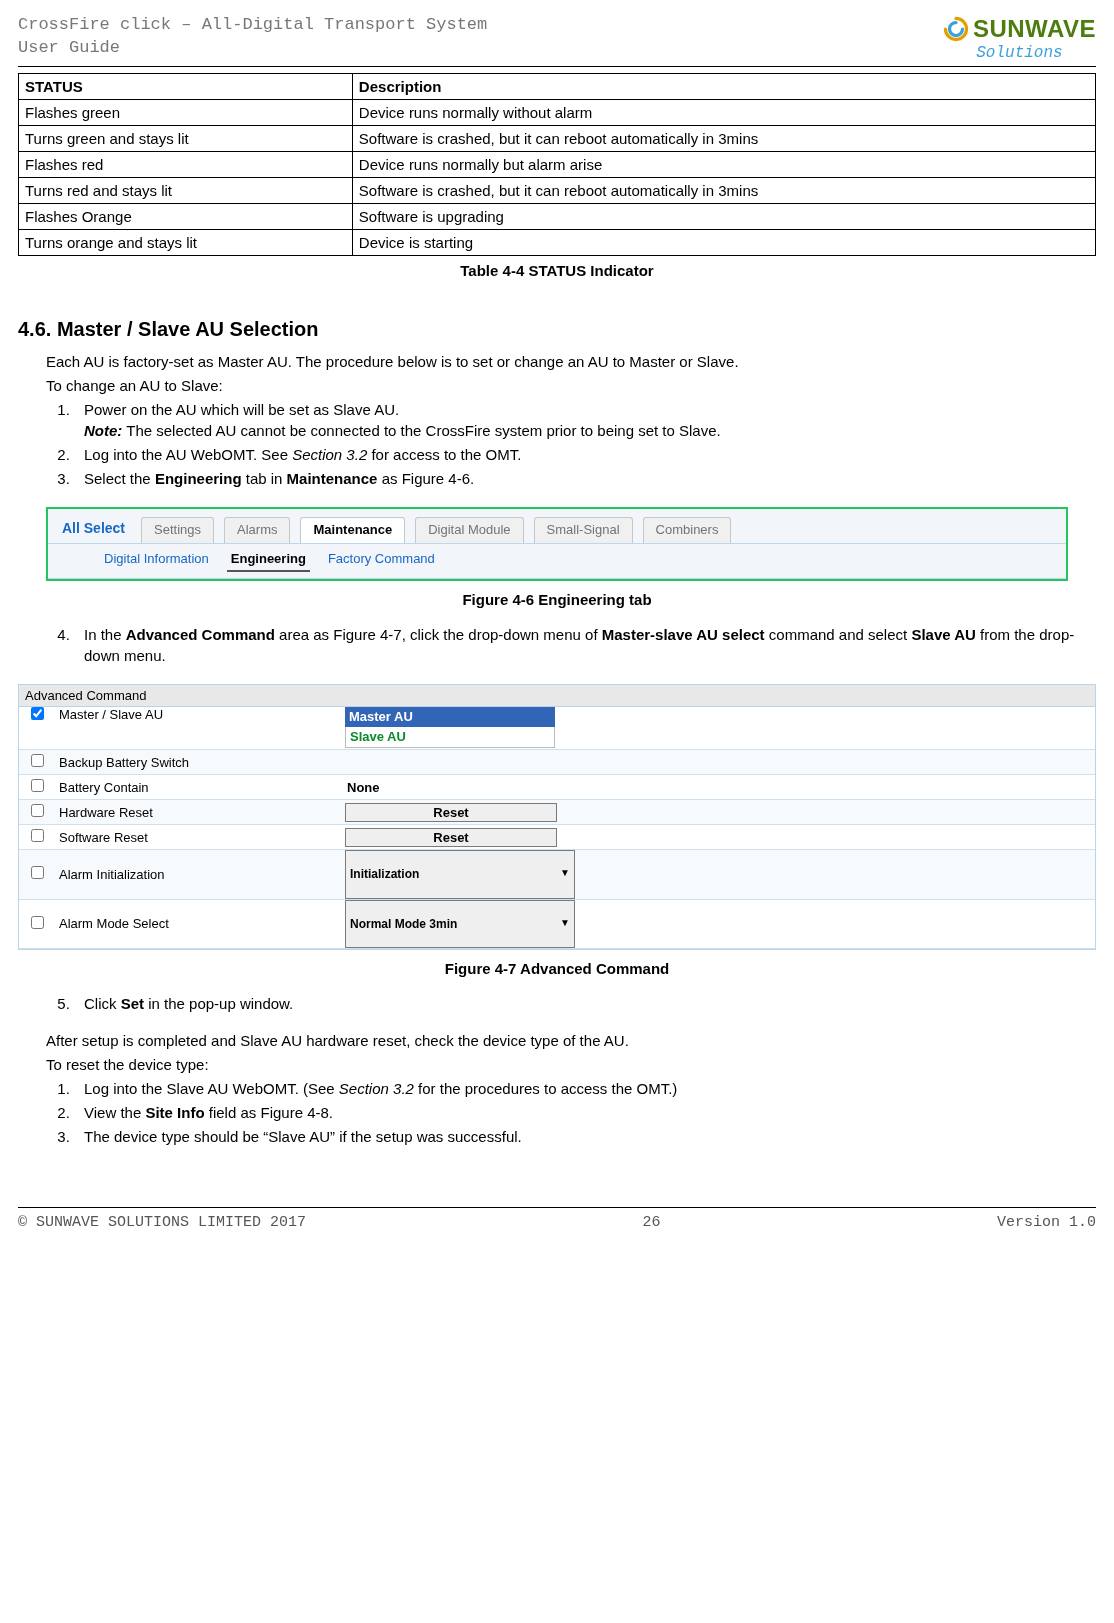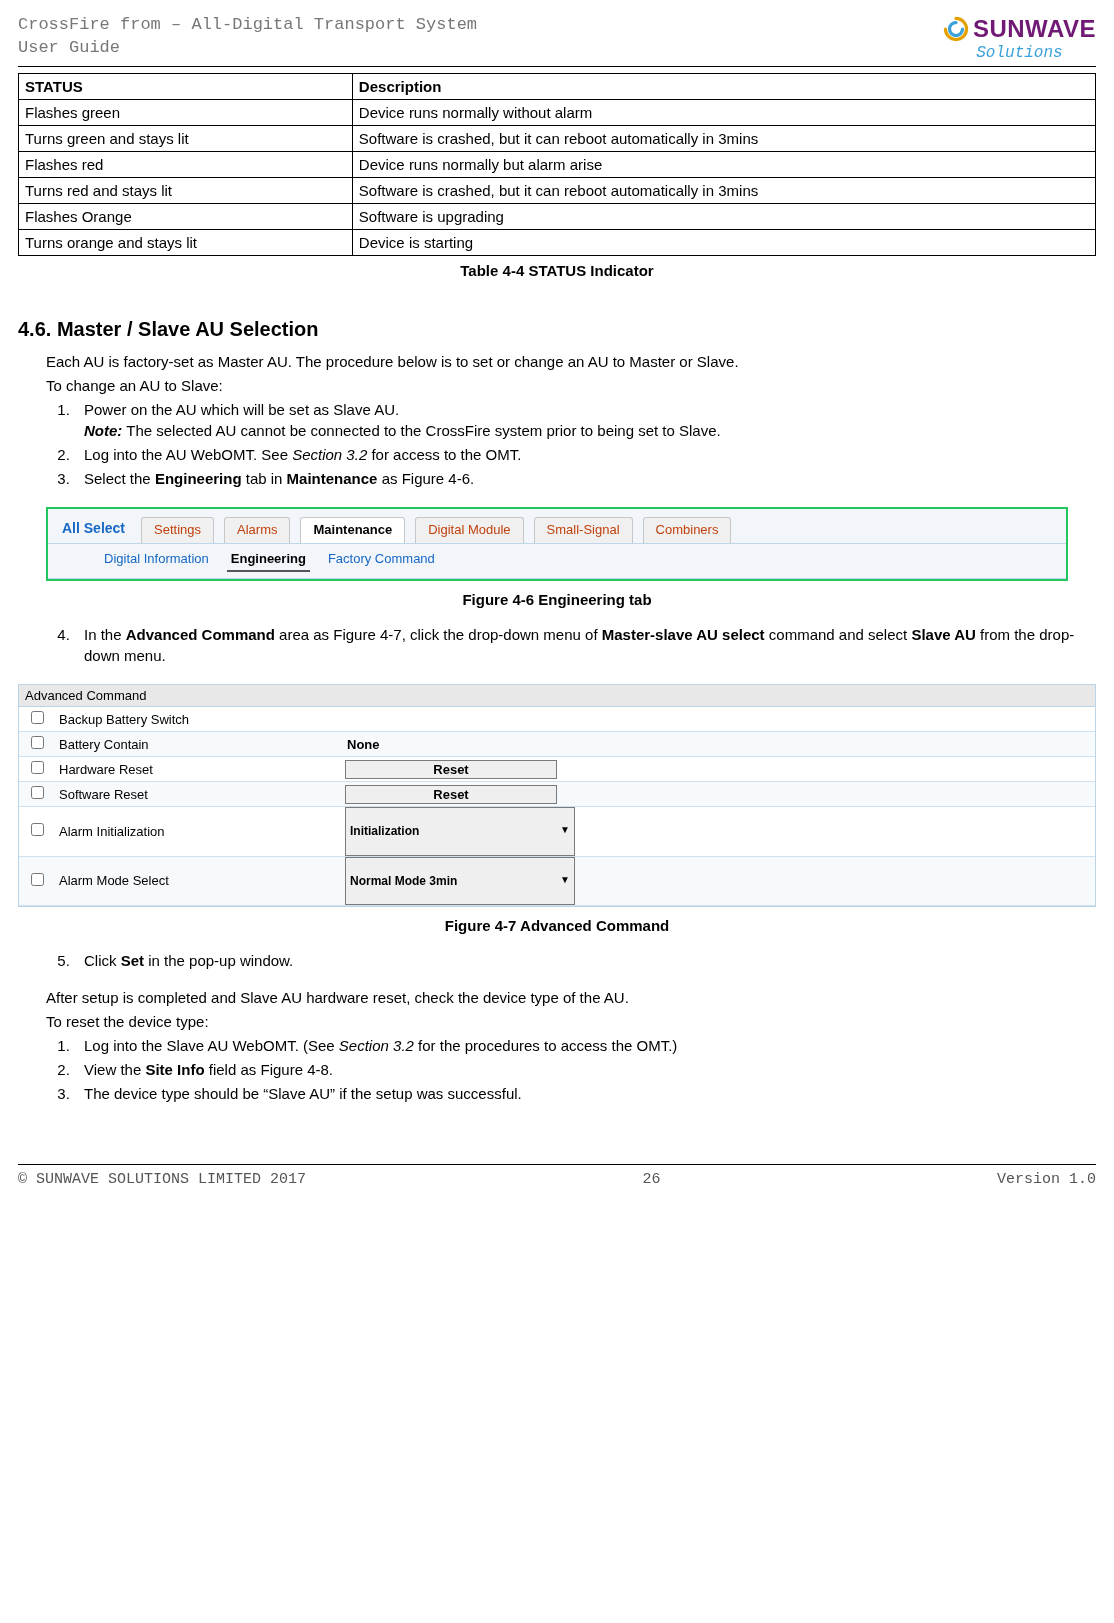--- a/index.html
+++ b/index.html
@@ -35,21 +35,21 @@
     display: flex;
     align-items: center;
     gap: 4px;
   }
   .swirl {
     width: 26px;
     height: 26px;
   }
   .logo-word {
     font-weight: 700;
-    color: #701a75;
+    color: #4d7c0f;
     font-size: 24px;
     letter-spacing: 0.5px;
   }
   .logo-sub {
     font-family: Liberation Mono, monospace;
     color: #3aa1db;
     font-size: 16px;
     margin-top: -4px;
     font-style: italic;
   }
@@ -125,21 +125,21 @@
     font-size: 14px;
     padding: 4px 6px;
   }
   .tab {
     background: #f0f0f0;
     border: 1px solid #c7c7c7;
     border-bottom: none;
     border-radius: 3px 3px 0 0;
     padding: 3px 12px;
     font-size: 13px;
-    color: #c2410c;
+    color: #737373;
     cursor: pointer;
   }
   .tab.active {
     background: #fff;
     color: #000;
     font-weight: 700;
   }
   .subtabs-row {
     display: flex;
     gap: 14px;
@@ -256,21 +256,21 @@
     font-family: "Courier New", monospace;
     font-size: 15px;
     color: #555;
   }
 </style>
 </head>
 <body>
 
 <div class="header">
   <div class="header-left">
-    <div>CrossFire from – All-Digital Transport System</div>
+    <div>CrossFire click – All-Digital Transport System</div>
     <div>User Guide</div>
   </div>
   <div class="logo">
     <div class="logo-top">
       <svg class="swirl" viewBox="0 0 32 32">
         <path d="M16 3 A13 13 0 1 1 3 16" fill="none" stroke="#e2a100" stroke-width="4" stroke-linecap="round"></path>
         <path d="M16 8 A8 8 0 1 0 24 16" fill="none" stroke="#3aa1db" stroke-width="4" stroke-linecap="round"></path>
       </svg>
       <span class="logo-word">SUNWAVE</span>
     </div>
@@ -362,20 +362,29 @@
     <li>
       <span>In the </span><b>Advanced Command</b><span> area as Figure 4-7, click the drop-down menu of </span><b>Master-slave AU select</b><span> command and select </span><b>Slave AU</b><span> from the drop-down menu.</span>
     </li>
   </ol>
 </div>
 
 <div class="figure-wrap" style="margin-left:0;">
   <div class="adv-wrap">
     <div class="adv-title">Advanced Command</div>
     <div id="adv-rows">
+        <div class="adv-row" style="min-height: 42px; align-items: flex-start;">
+          <div class="adv-chk"><input type="checkbox" checked="" style=""></div>
+          <div class="adv-label">Master / Slave AU</div>
+          <div class="adv-ctrl dropdown-open">
+            <span class="dd-selected">Master AU</span>
+            <span class="dd-option">Slave AU</span>
+          </div>
+          <div></div>
+        </div>
         <div class="adv-row">
           <div class="adv-chk"><input type="checkbox" style=""></div>
           <div class="adv-label">Backup Battery Switch</div>
           <div class="adv-ctrl"></div>
           <div></div>
         </div>
         <div class="adv-row">
           <div class="adv-chk"><input type="checkbox" style=""></div>
           <div class="adv-label">Battery Contain</div>
           <div class="adv-ctrl"><span class="none-val">None</span></div>

